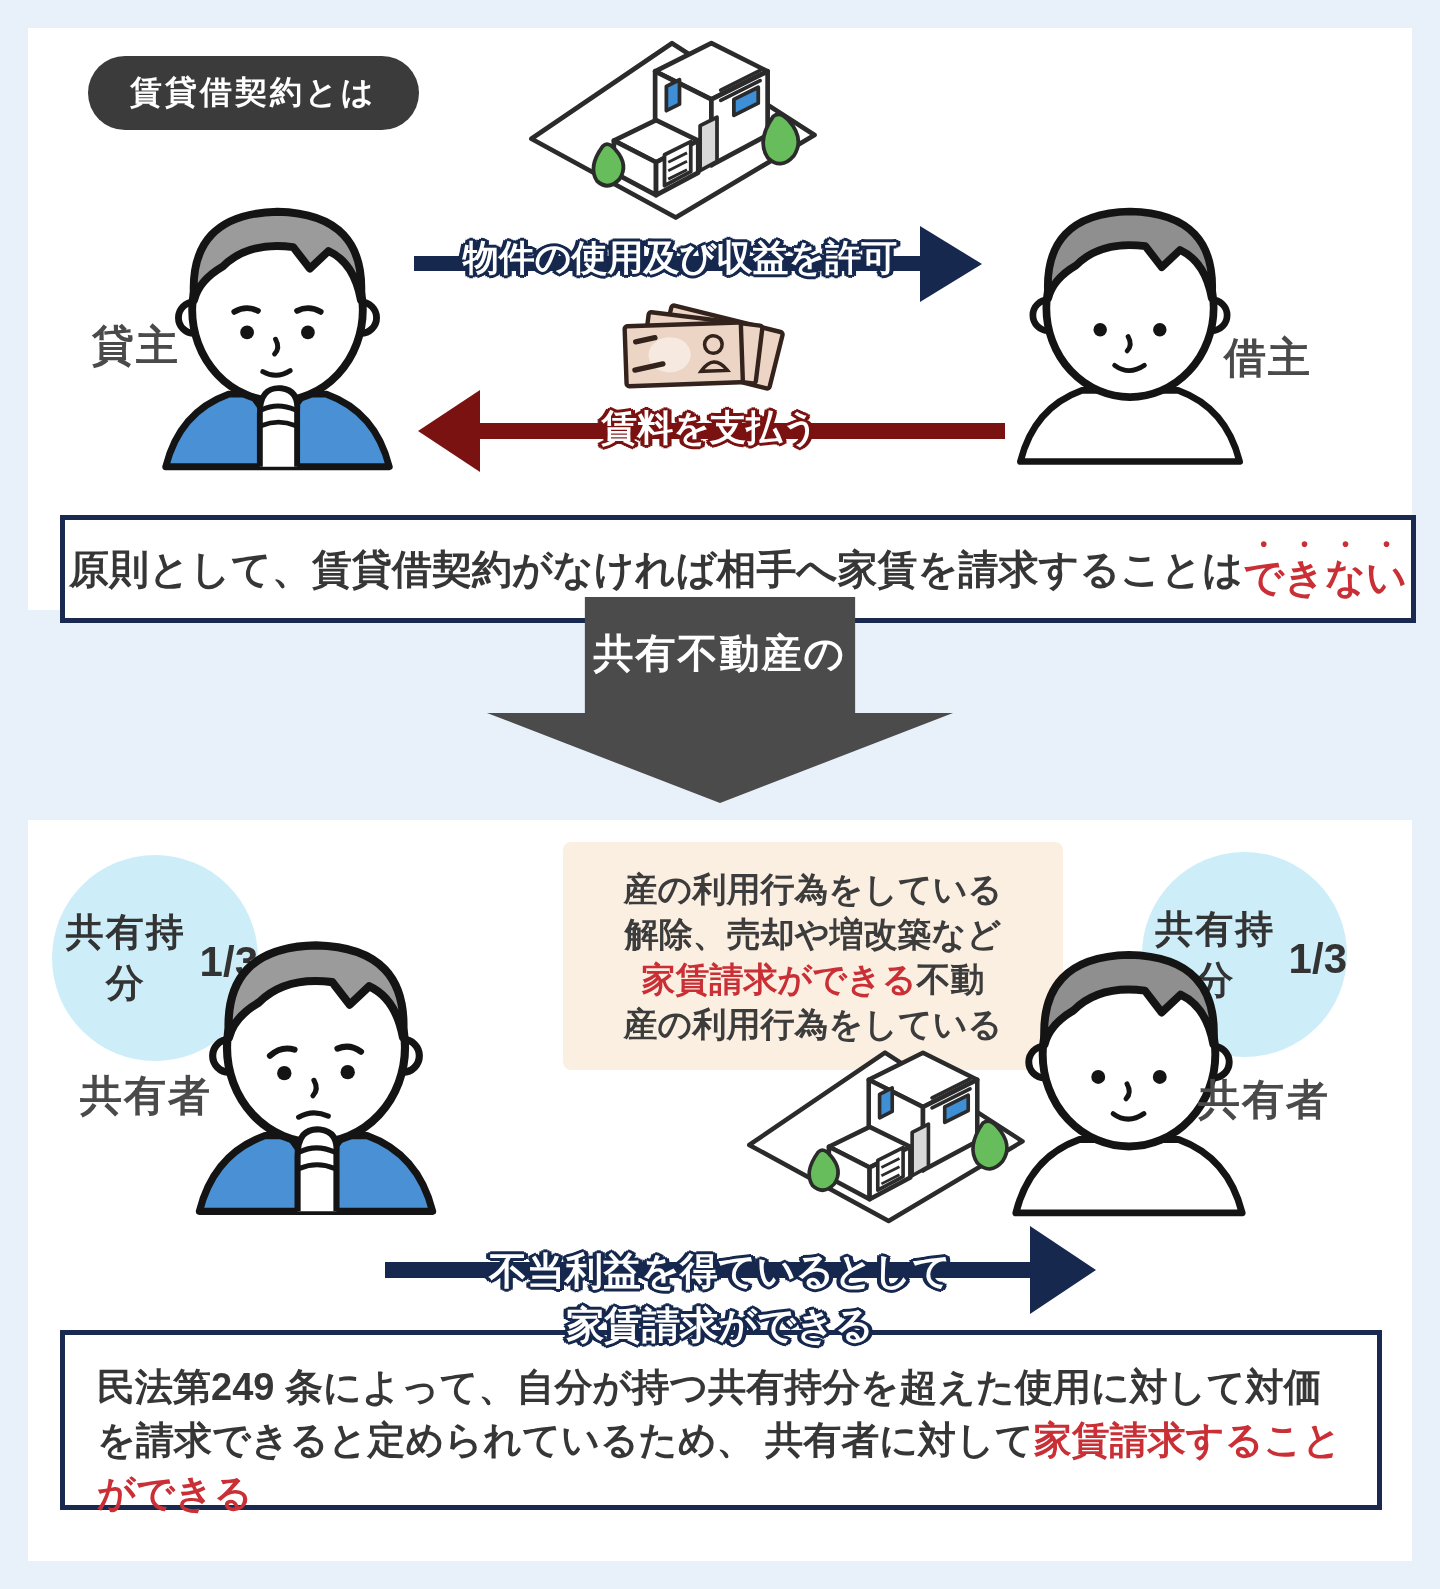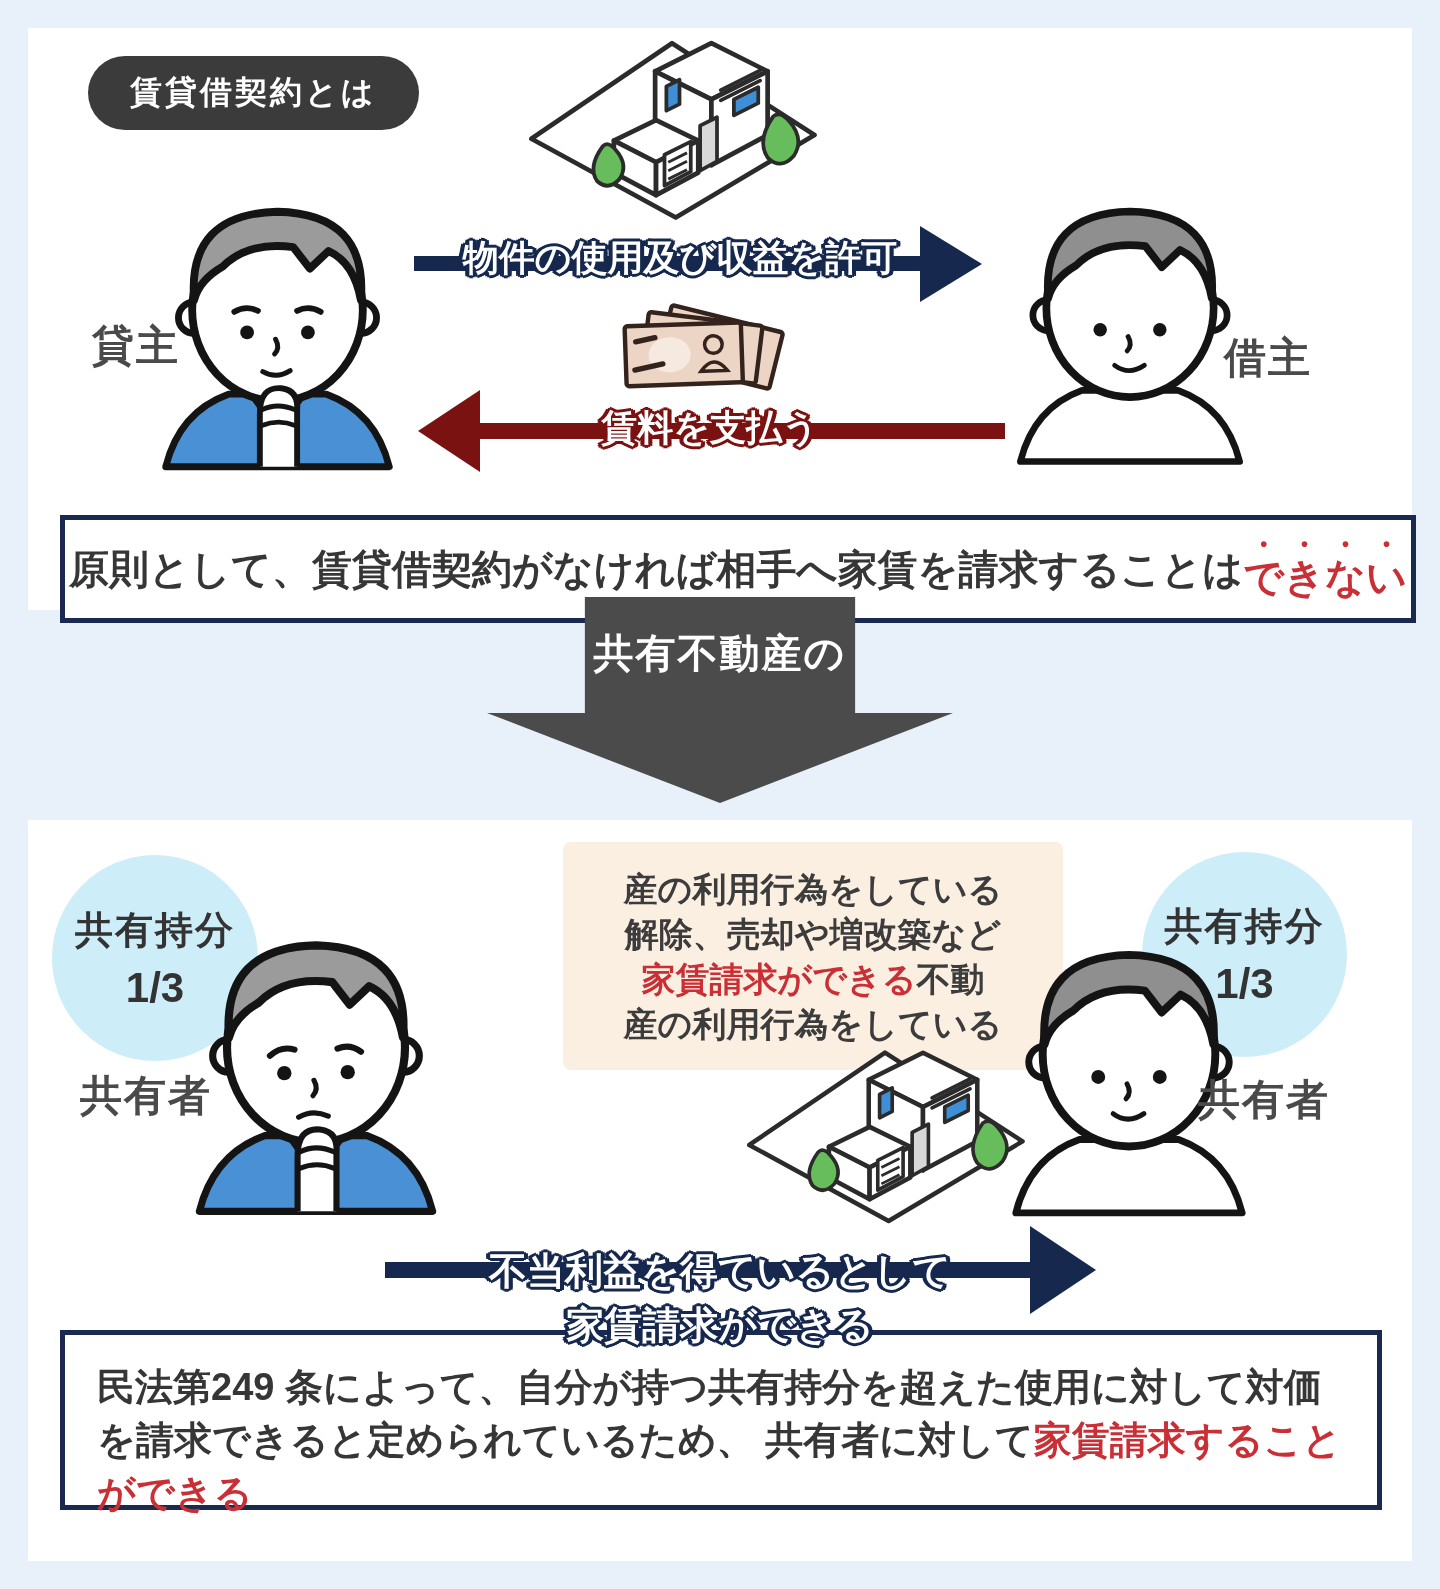--- a/index.html
+++ b/index.html
@@ -69,21 +69,21 @@
     background:#4b4b4b; z-index:6;
     clip-path:polygon(21% 0, 79% 0, 79% 56.3%, 100% 56.3%, 50% 100%, 0 56.3%, 21% 56.3%);
     text-align:center; color:#ffffff; font-weight:bold;
     font-size:40px; line-height:53px; padding-top:30px; box-sizing:border-box;
     letter-spacing:2px;
   }
 
   .share-circle {
     position:absolute; width:206px; height:206px; border-radius:50%;
     background:#cdeef9; z-index:1;
-    display:flex; flex-direction:column; align-items:center; justify-content:center;
+    display:flex; flex-direction:row; align-items:center; justify-content:center;
     color:#333333; font-weight:bold; text-align:center;
   }
   .share-circle .l1 { font-size:38px; letter-spacing:2px; }
   .share-circle .l2 { font-size:42px; margin-top:8px; }
 
   #condition-box {
     position:absolute; left:563px; top:842px; width:500px; height:228px;
     background:#fbefe2; border-radius:8px; z-index:1;
     text-align:center; font-size:34px; line-height:45px; font-weight:bold;
     color:#3c3c3c; padding-top:25px; box-sizing:border-box;

